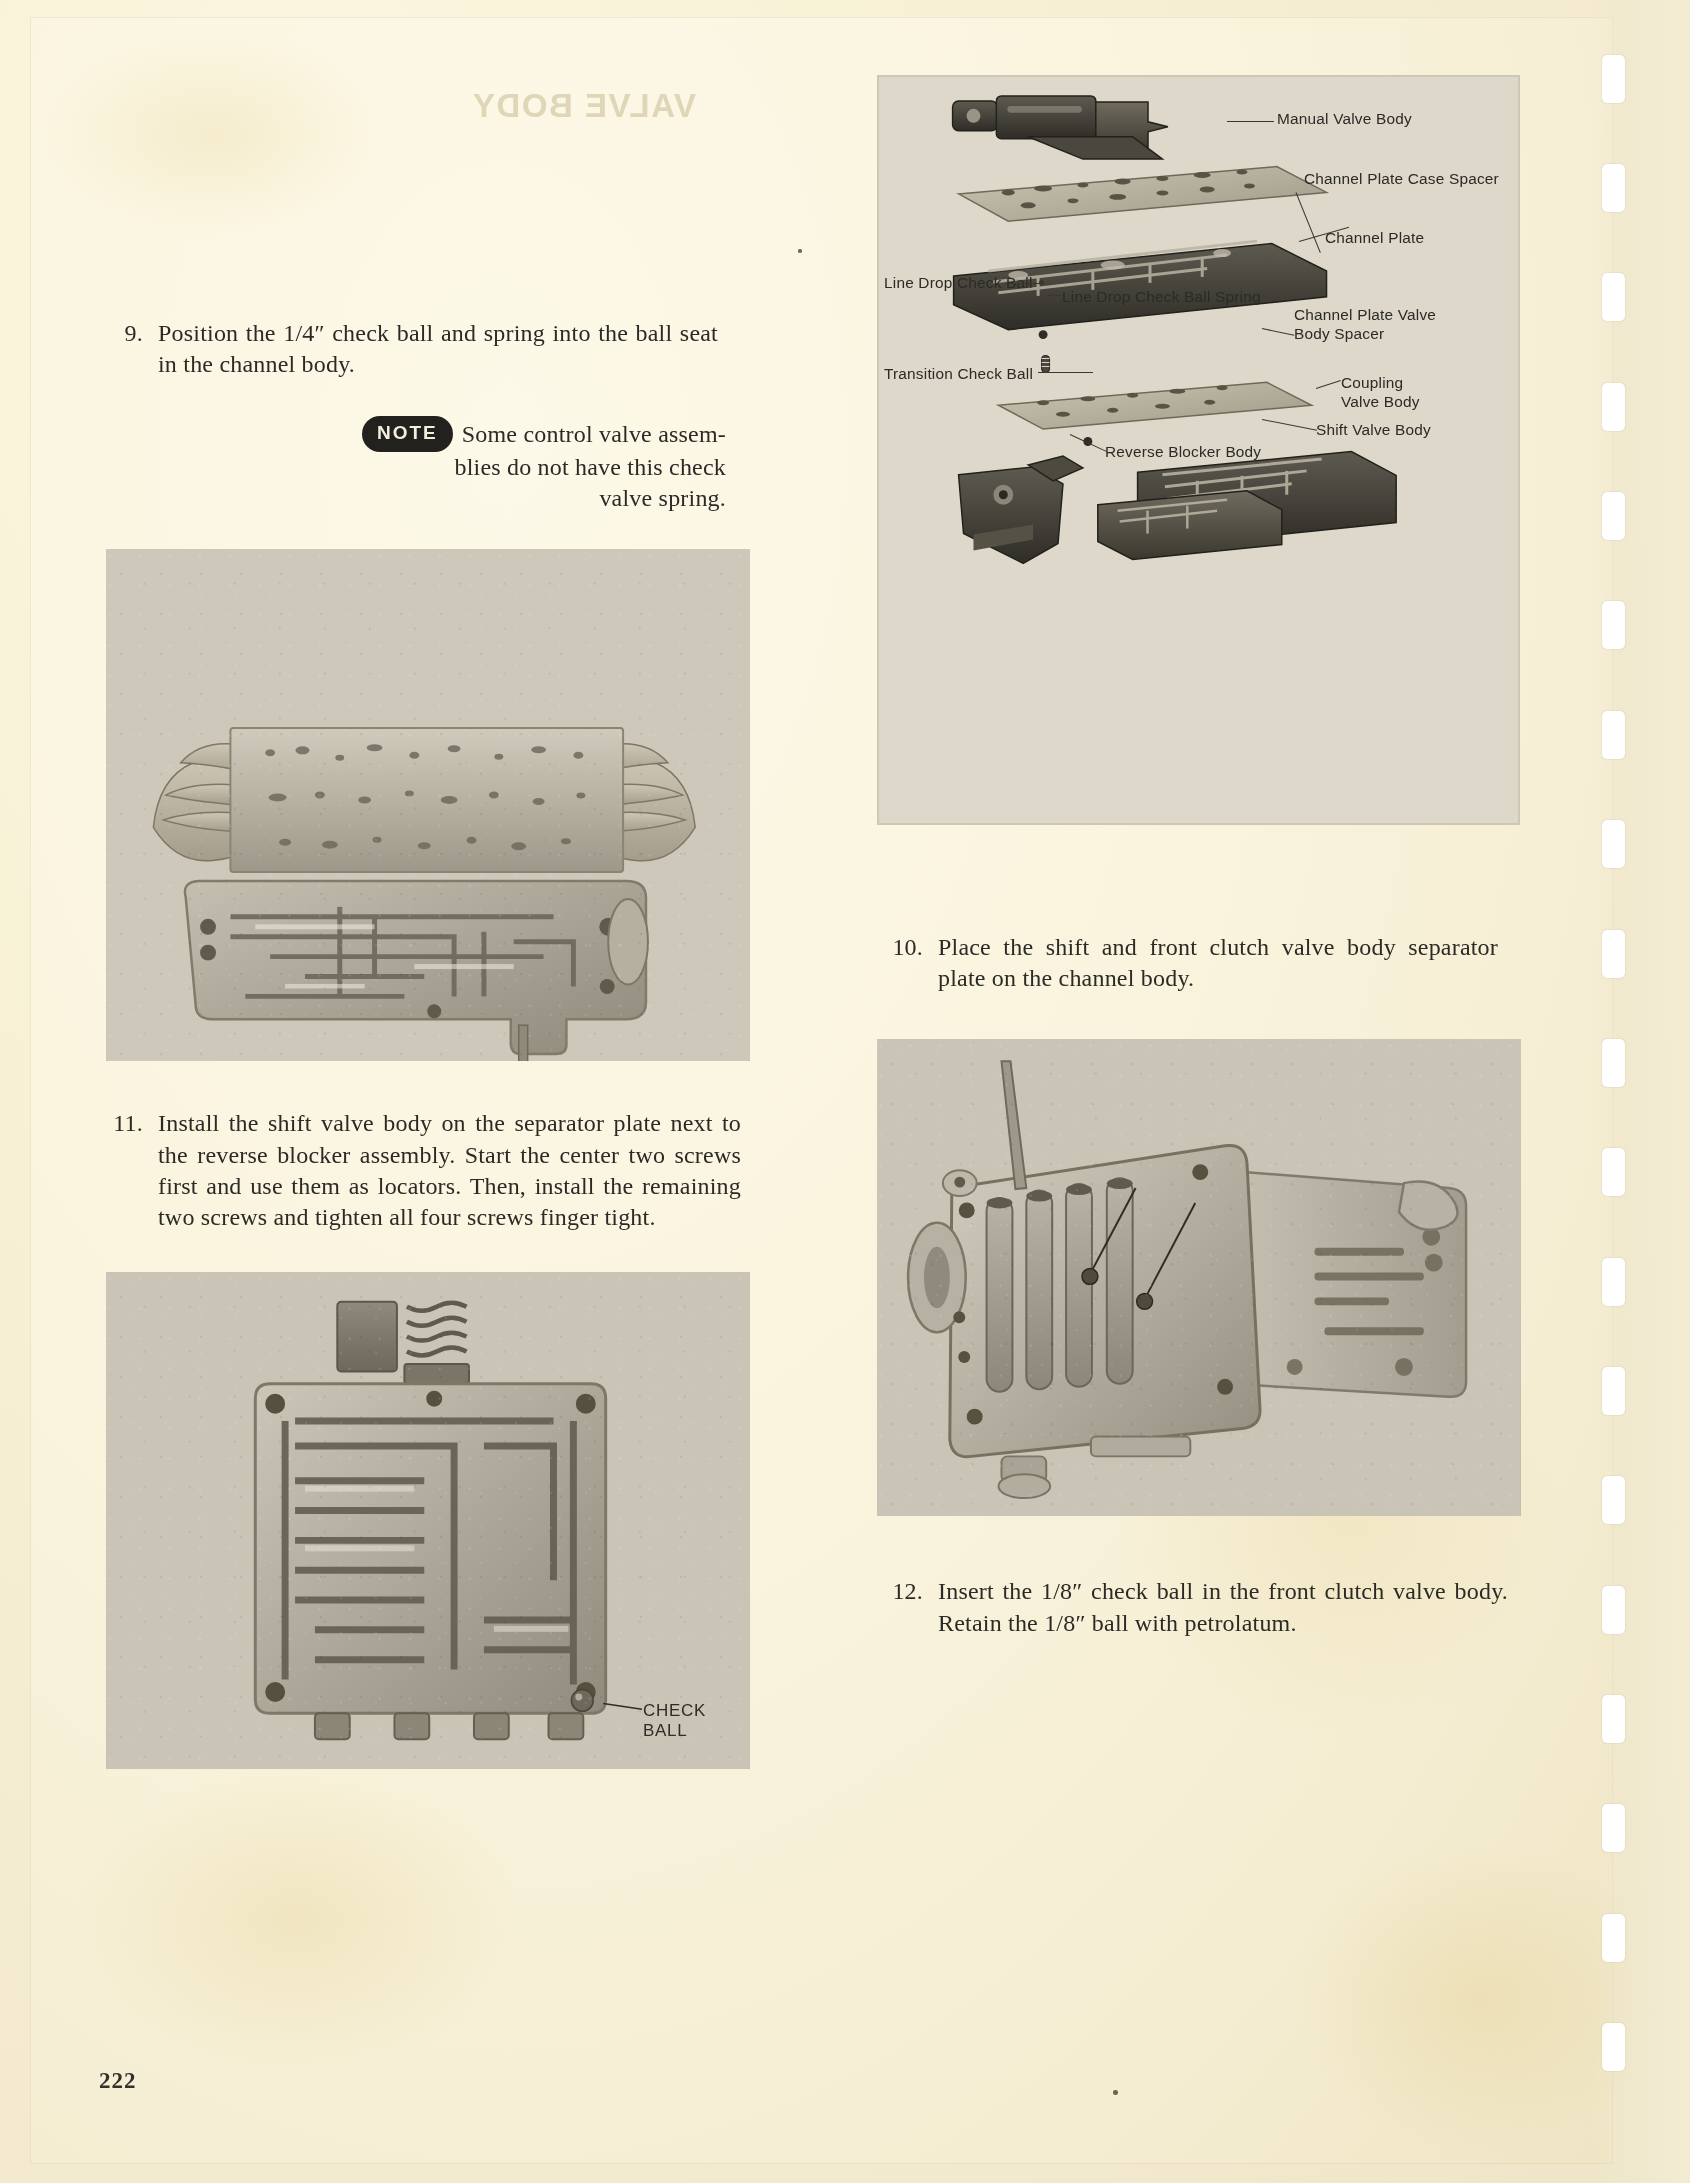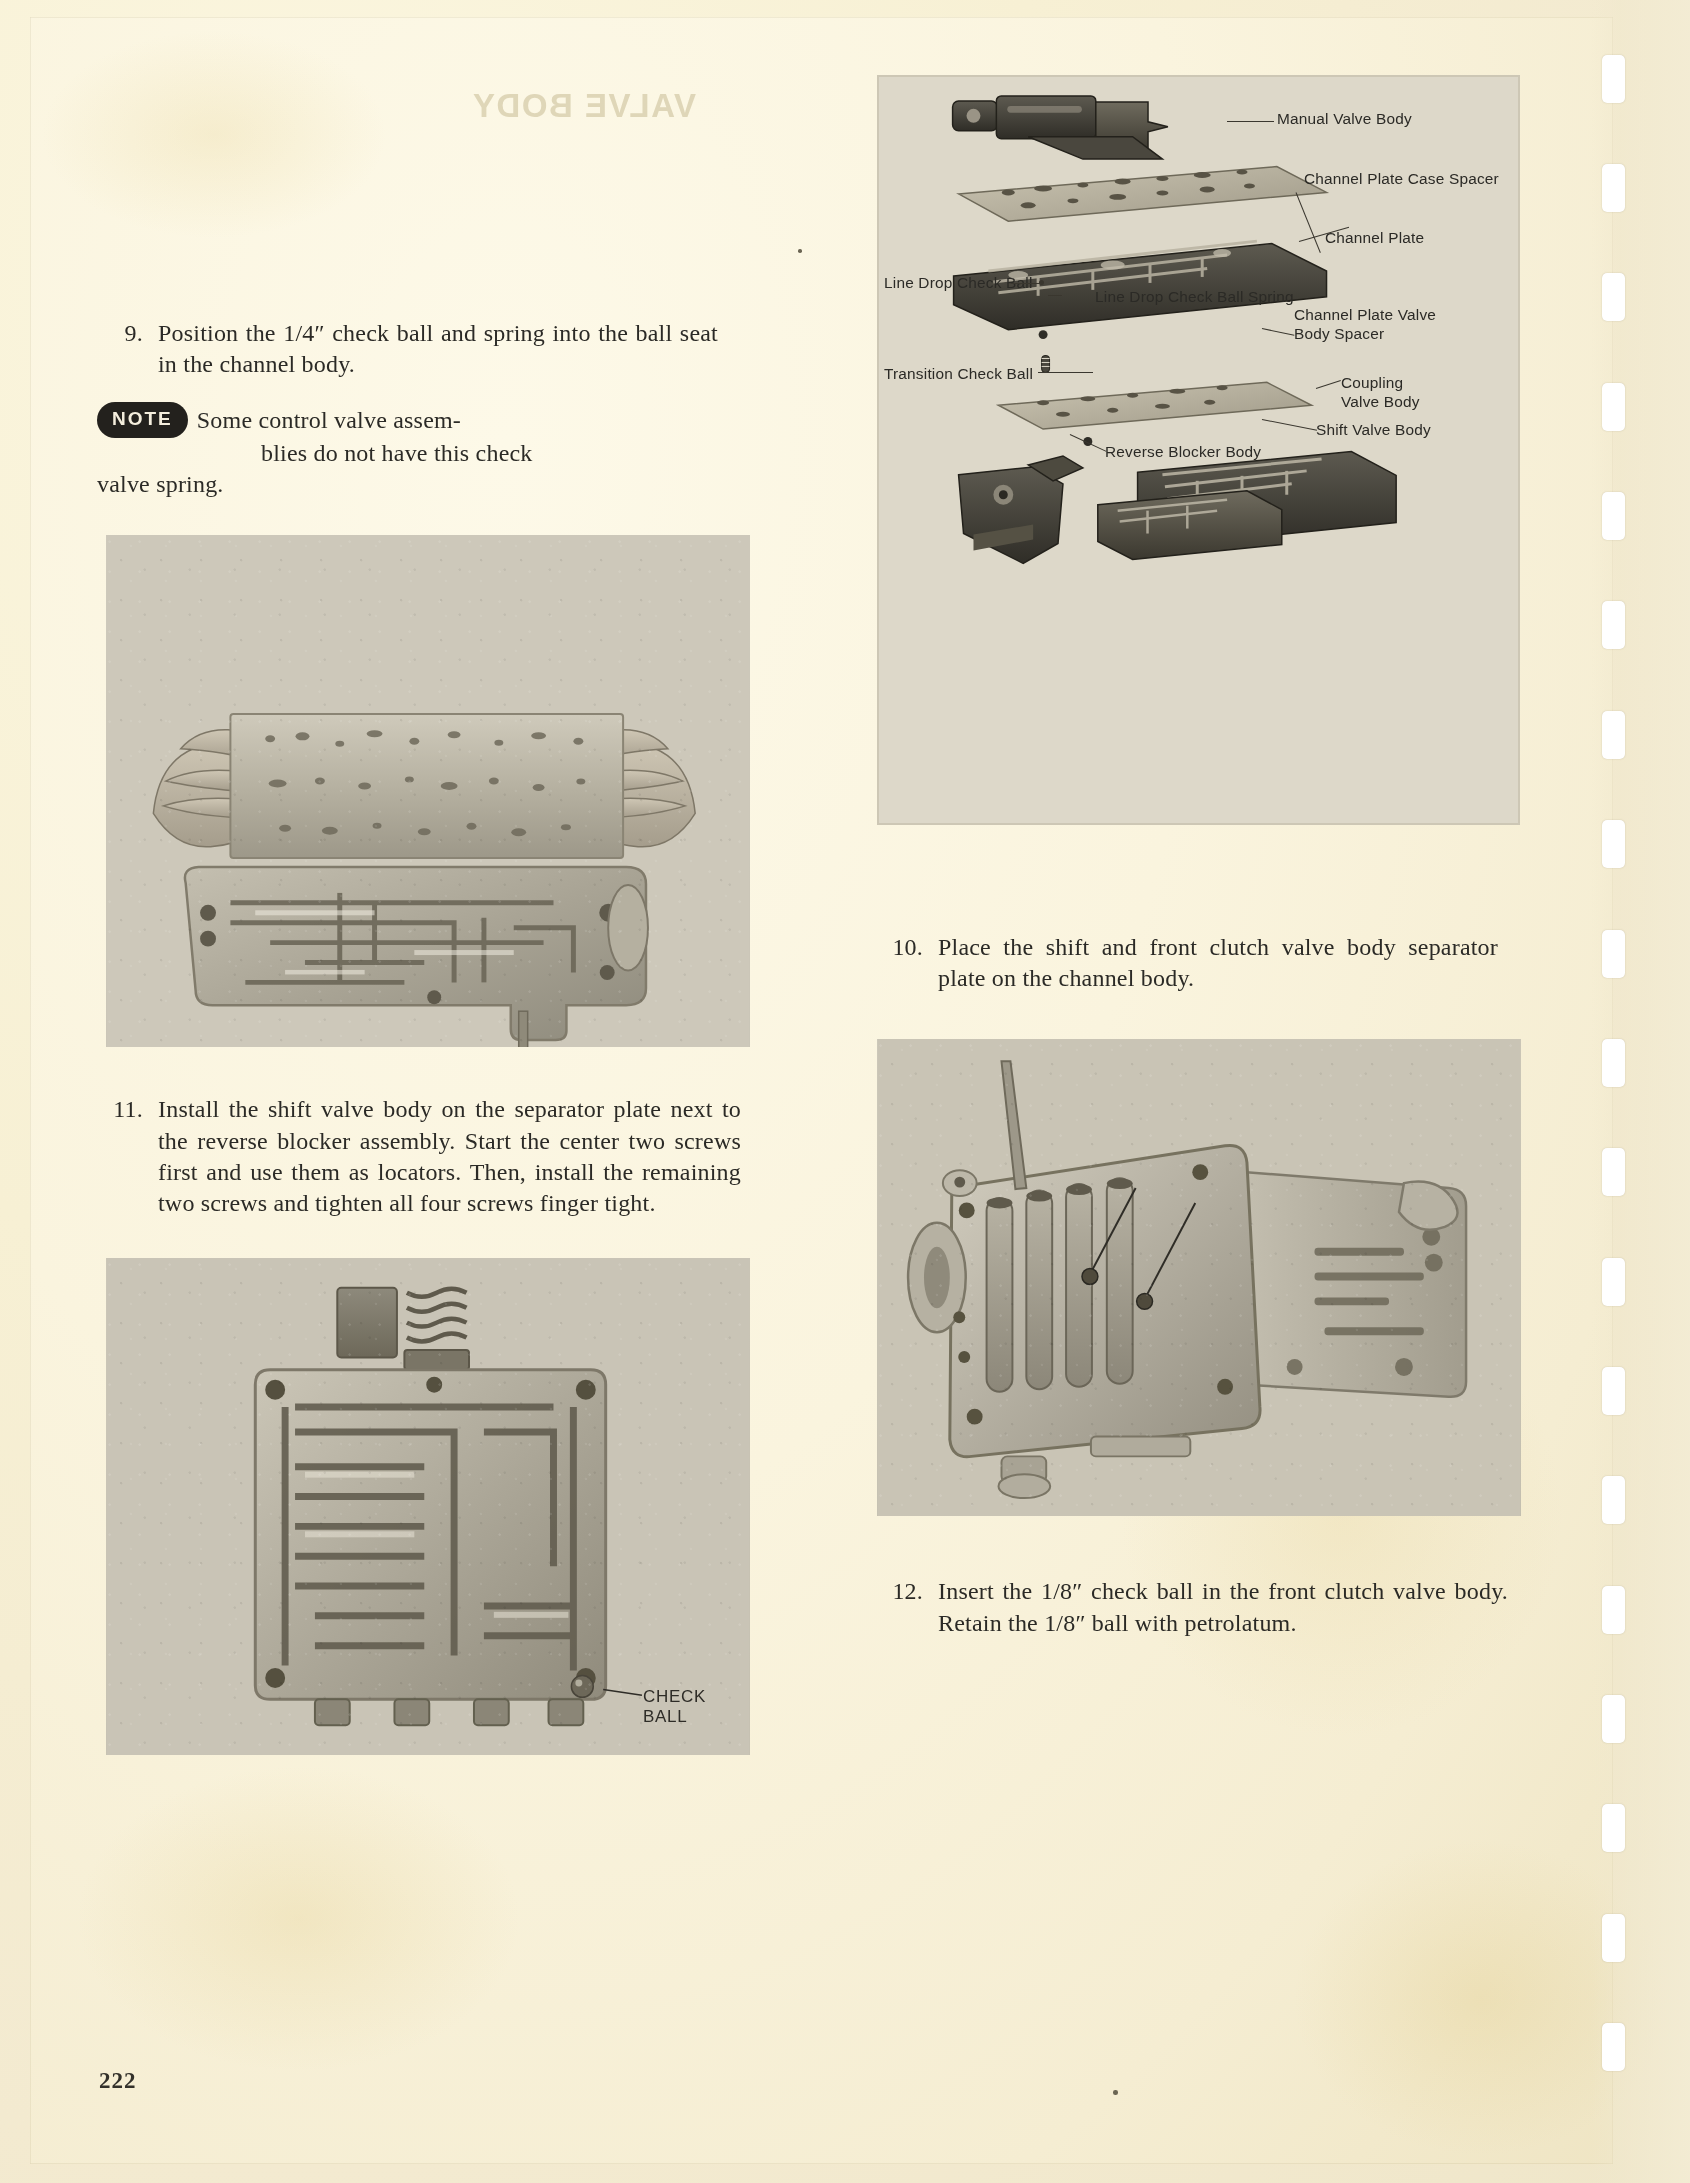--- a/index.html
+++ b/index.html
@@ -226,21 +226,21 @@
   <div class="speck" style="left:1113px; top:2090px; width:4.5px; height:4.5px;"></div>
   <div class="speck" style="left:798px; top:249px; width:3.5px; height:3.5px;"></div>
 
   <div class="col-left">
 
     <div class="step" style="width:621px;">
       <span class="num">9.</span>
       <span class="txt">Position the 1/4″ check ball and spring into the ball seat in the channel body.</span>
     </div>
 
-    <div class="note-block" style="margin-top:22px; width:629px;">
+    <div class="note-block" style="margin-top:36px; width:629px;text-align:right;">
       <span class="note-badge">NOTE</span><span>Some control valve assem-</span>
       <span class="note-hang">blies do not have this check</span>
       <span class="note-last">valve spring.</span>
     </div>
 
     <div class="figure" style="margin-top:35px; margin-left:9px;">
       <div class="fig-img photo1">
         <svg width="644" height="512" viewBox="0 0 1295 1030" xmlns="http://www.w3.org/2000/svg">
           <defs>
             <linearGradient id="metal1" x1="0" y1="0" x2="0" y2="1">
@@ -555,21 +555,21 @@
         <div class="dlabel" style="left:425px; top:92px;">Channel Plate Case Spacer</div>
         <div class="dline" style="left:417px; top:115px; width:65px; transform:rotate(68deg);"></div>
 
         <div class="dlabel" style="left:446px; top:151px;">Channel Plate</div>
         <div class="dline" style="left:420px; top:164px; width:52px; transform:rotate(-16deg);"></div>
 
         <div class="dlabel" style="left:5px; top:196px;">Line Drop Check Ball</div>
         <div class="dline" style="left:132px; top:206px; width:30px;"></div>
         <div class="ddot" style="left:160px; top:203px;"></div>
 
-        <div class="dlabel" style="left:183px; top:210px;margin-left:33px;">Line Drop Check Ball Spring</div>
+        <div class="dlabel" style="left:183px; top:210px;">Line Drop Check Ball Spring</div>
         <div class="dline" style="left:169px; top:218px; width:14px;"></div>
 
         <div class="dlabel" style="left:415px; top:228px;">Channel Plate Valve
 Body Spacer</div>
         <div class="dline" style="left:383px; top:251px; width:33px; transform:rotate(12deg);"></div>
 
         <div class="dlabel" style="left:5px; top:287px;">Transition Check Ball</div>
         <div class="dline" style="left:159px; top:295px; width:55px;"></div>
 
         <div class="dlabel" style="left:462px; top:296px;">Coupling

